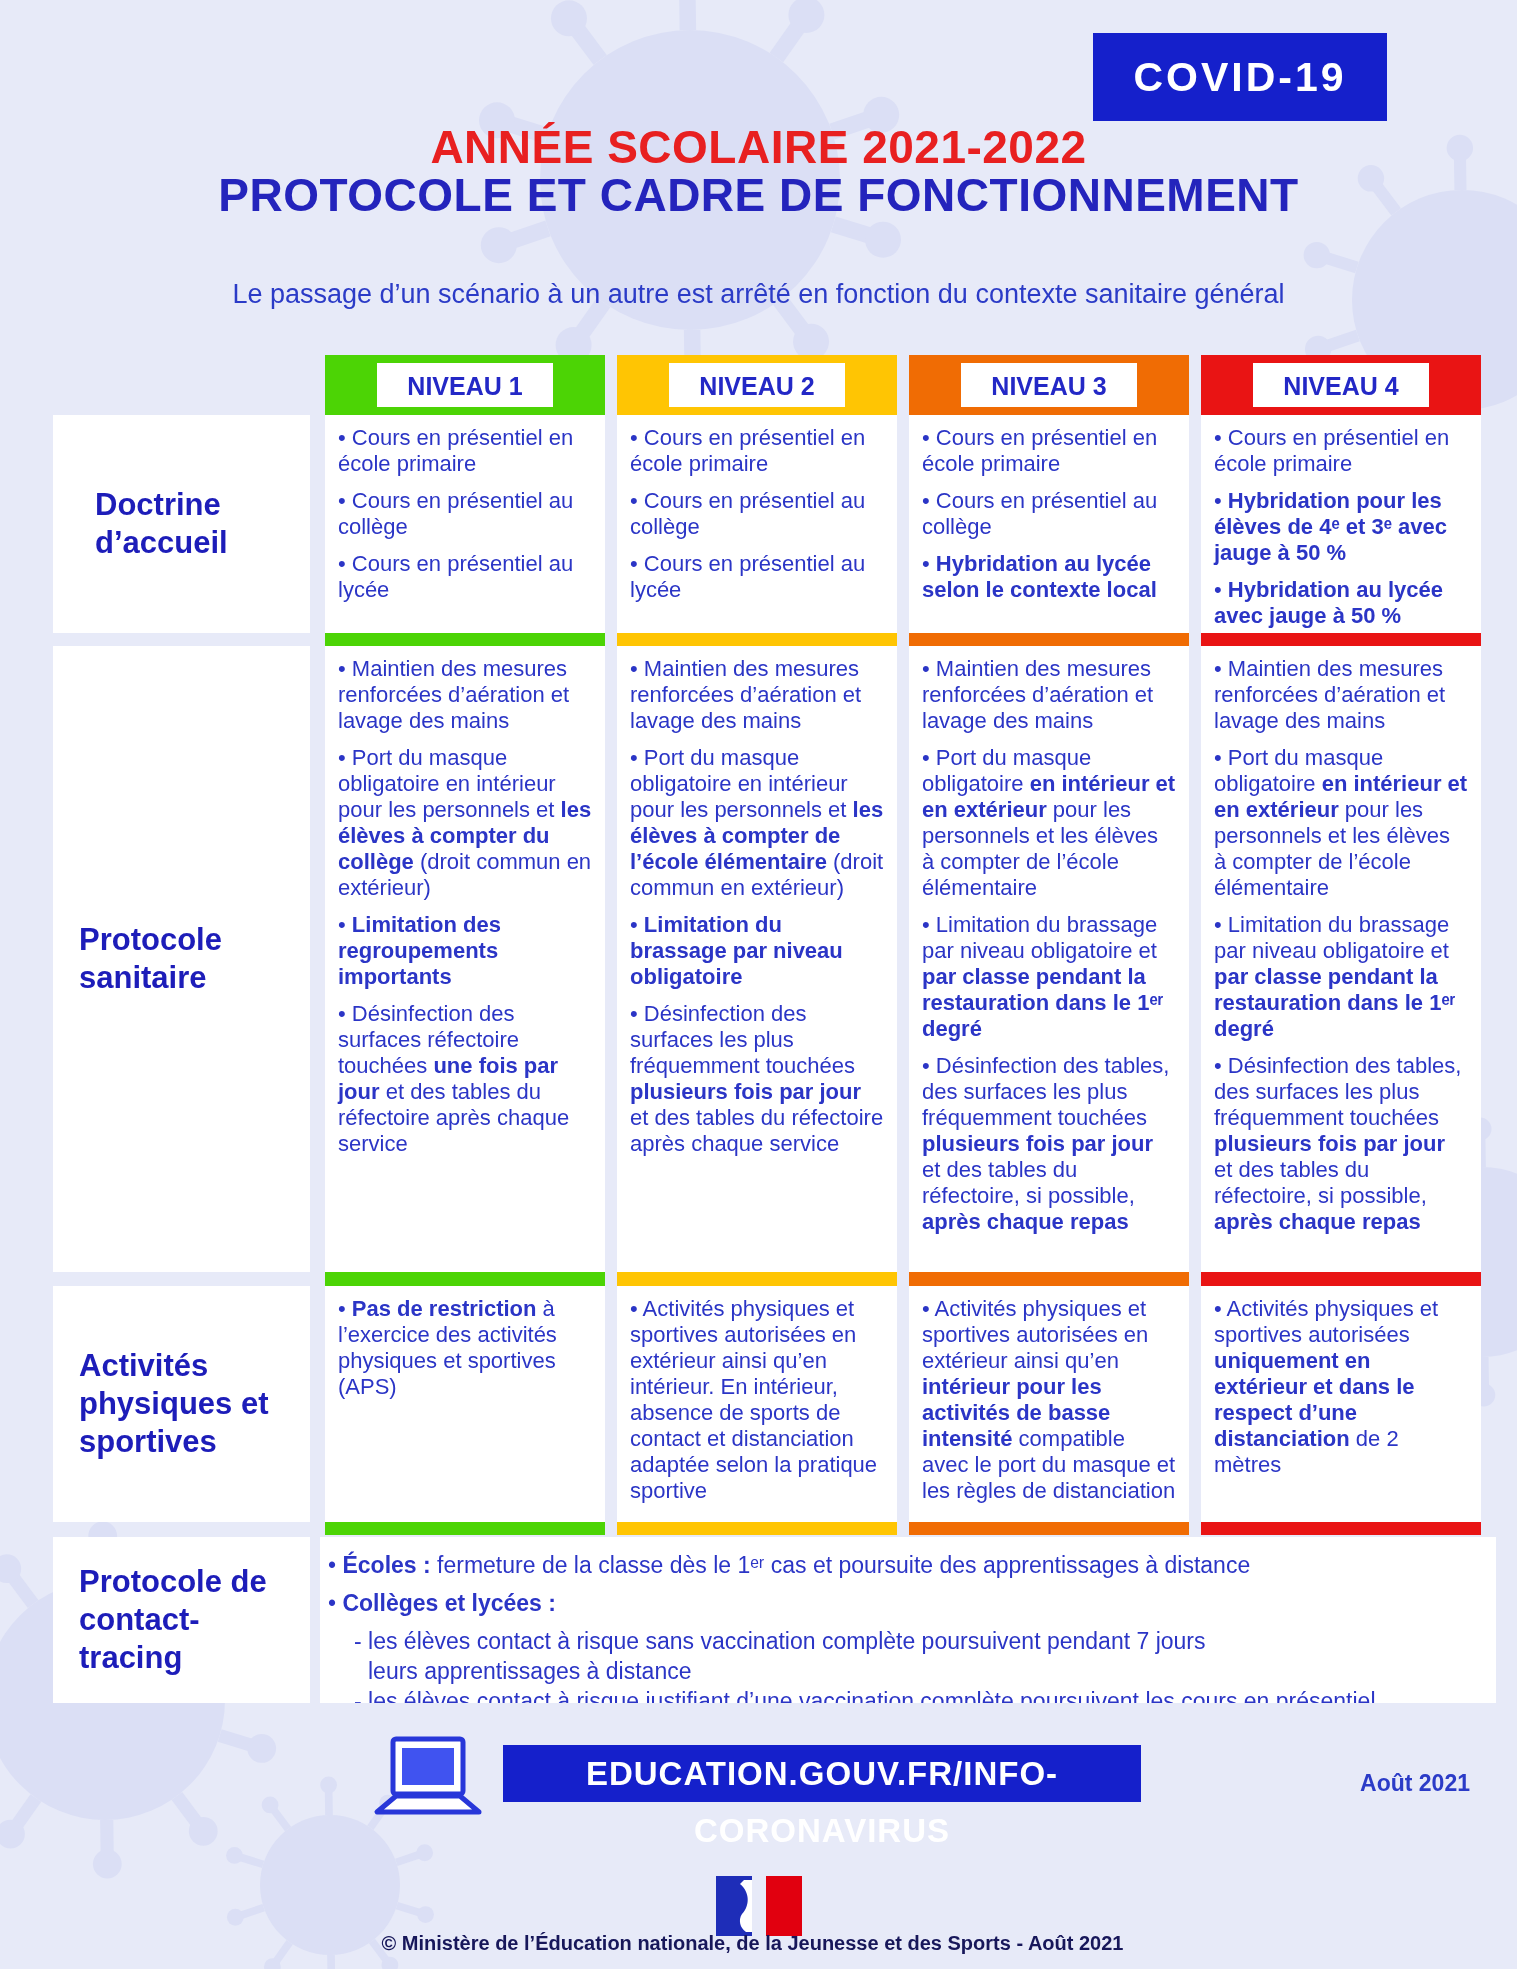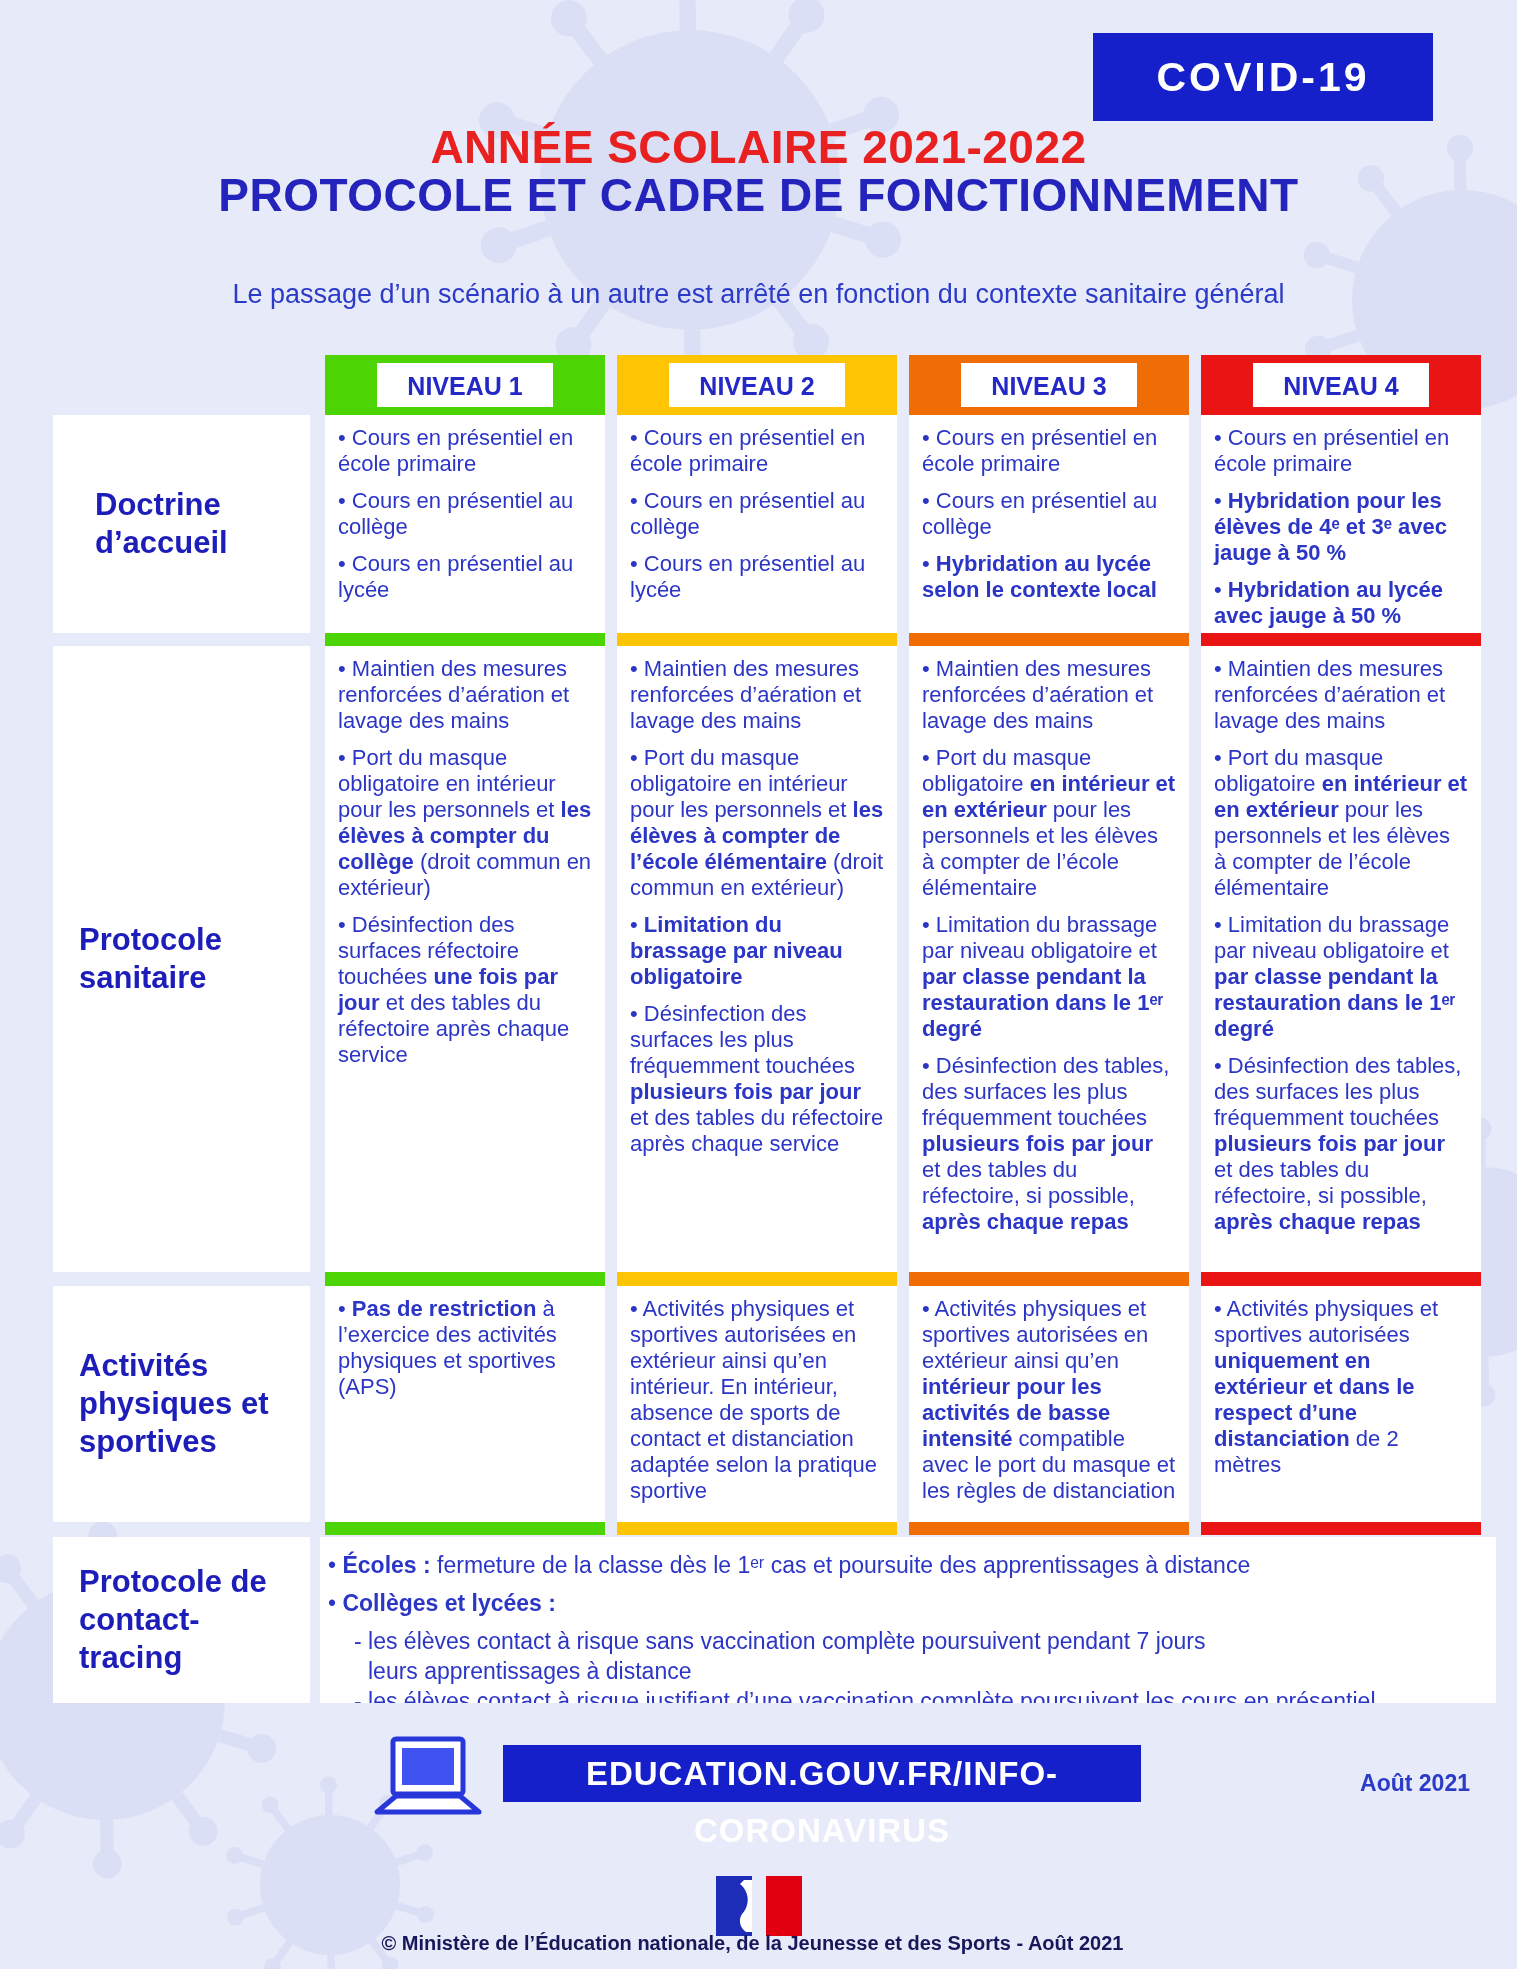--- a/index.html
+++ b/index.html
@@ -7,21 +7,21 @@
     width:1517px;height:1969px;position:relative;
     background:#E7EAF8;
     font-family:"Liberation Sans", sans-serif;
     overflow:hidden;
   }
   #decor{position:absolute;top:0;left:0;z-index:0;}
   .layer{position:absolute;z-index:1;}
 
   
   .covid-badge{
-    left:1093px;top:33px;width:340px;height:88px;
+    left:1093px;top:33px;width:294px;height:88px;
     color:#fff;text-align:center;line-height:88px;
     font-size:41px;font-weight:700;letter-spacing:3px;
   }
 
   
   .t1{left:0;right:0;top:120px;text-align:center;font-size:46px;font-weight:800;letter-spacing:.5px;}
   .t2{left:0;right:0;top:168px;text-align:center;font-size:46px;font-weight:800;letter-spacing:.5px;}
   .sub{left:0;right:0;top:276px;text-align:center;font-size:27px;line-height:37px;font-weight:500;}
 
   
@@ -213,20 +213,21 @@
 <div class="band b1 layer" style="background: rgb(76, 212, 5);">
   <div class="nlabel">NIVEAU 1</div>
   <div class="cell r1">
       <p class="cp"><span>• Cours en présentiel en école primaire</span></p>
       <p class="cp"><span>• Cours en présentiel au collège</span></p>
       <p class="cp"><span>• Cours en présentiel au lycée</span></p>
     </div>
   <div class="cell r2">
       <p class="cp"><span>• Maintien des mesures renforcées d’aération et lavage des mains</span></p>
       <p class="cp"><span>• Port du masque obligatoire en intérieur pour les personnels et </span><span class="b">les élèves à compter du collège</span><span> (droit commun en extérieur)</span></p>
+      <p class="cp"><span>• </span><span class="b">Limitation des regroupements importants</span></p>
       <p class="cp"><span>• Désinfection des surfaces réfectoire touchées </span><span class="b">une fois par jour</span><span> et des tables du réfectoire après chaque service</span></p>
     </div>
   <div class="cell r3">
       <p class="cp"><span>• </span><span class="b">Pas de restriction</span><span> à l’exercice des activités physiques et sportives (APS)</span></p>
     </div>
 </div>
 <div class="band b2 layer" style="background: rgb(255, 197, 3);">
   <div class="nlabel">NIVEAU 2</div>
   <div class="cell r1">
       <p class="cp"><span>• Cours en présentiel en école primaire</span></p>

